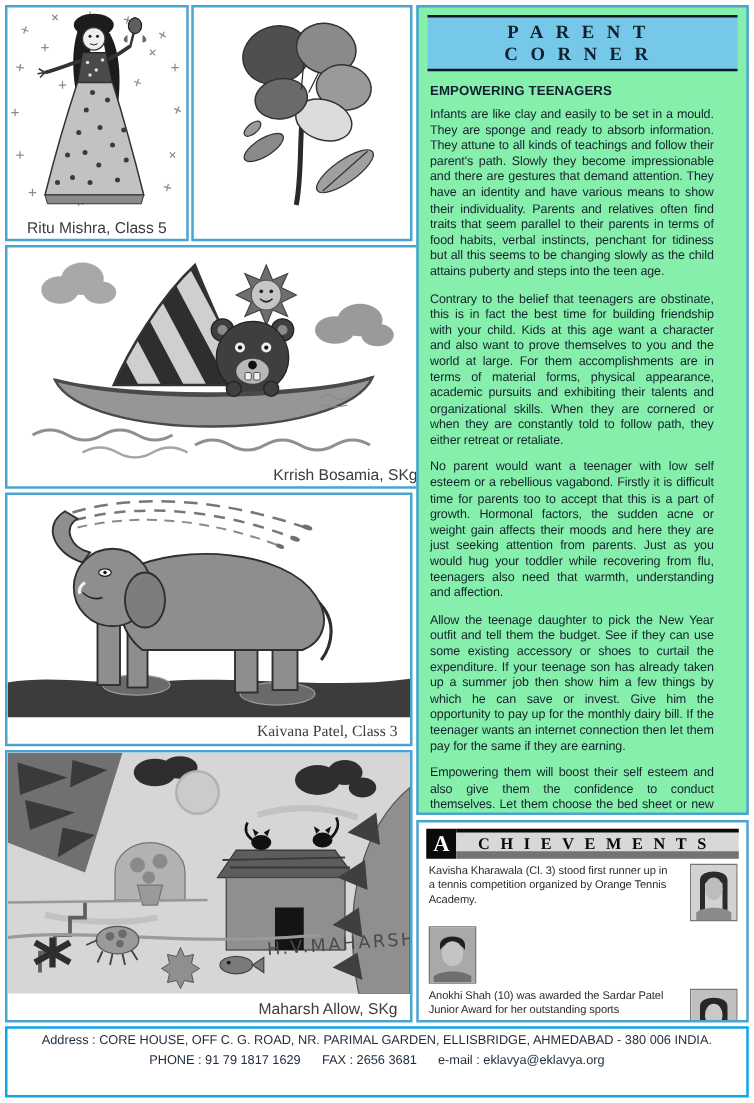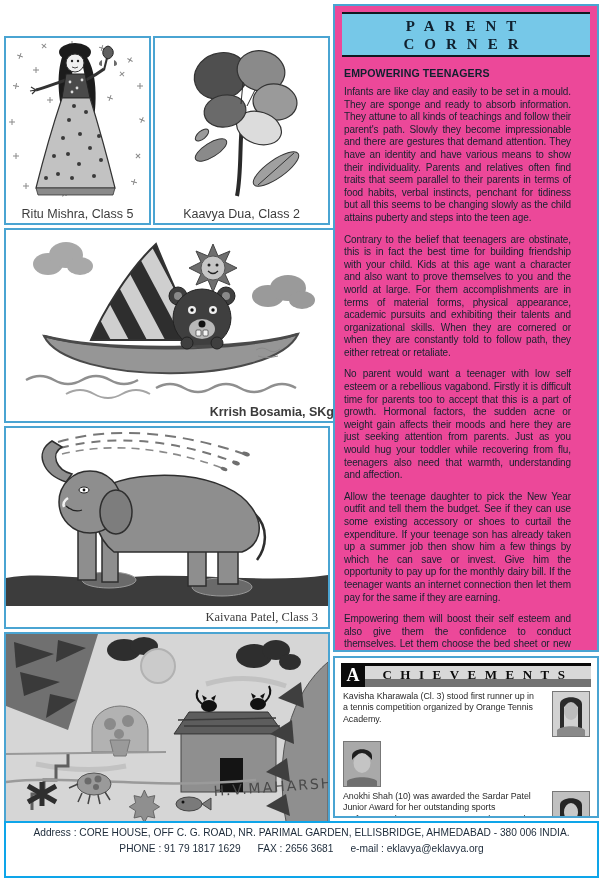--- a/index.html
+++ b/index.html
@@ -1,42 +1,42 @@
 <!DOCTYPE html>
 <html><head>
 <meta charset="utf-8">
 <style>
   html,body{margin:0;padding:0;background:#fff;}
   .page{position:relative;width:603px;height:882px;background:#ffffff;overflow:hidden;
         font-family:"Liberation Sans",sans-serif;}
-  .frame{position:absolute;box-sizing:border-box;border:2px solid #4aa4d2;background:#fff;overflow:hidden;margin-top:32px;}
+  .frame{position:absolute;box-sizing:border-box;border:2px solid #4aa4d2;background:#fff;overflow:hidden;}
   .drawing{display:block;}
   .caption{position:absolute;bottom:2px;font-size:12.5px;color:#3c3c3c;}
   .caption.center{left:0;right:0;text-align:center;}
   .caption.right{right:10px;text-align:right;}
 
   
   .pc{position:absolute;left:333px;top:4px;width:266px;height:648px;box-sizing:border-box;
-      border:2px solid #4aa4d2;background:#ec4899;overflow:hidden;}
+      border:2px solid #4aa4d2;background:#86efac;overflow:hidden;}
   .pc-header{margin:6px 7px 4px 7px;border-top:2px solid #101820;border-bottom:2px solid #101820;
       background:#76c8e8;text-align:center;padding:3px 0 2px 0;}
   .pc-header span{font-family:"Liberation Serif",serif;font-weight:bold;font-size:15px;
       letter-spacing:10px;color:#10202e;}
   .pc-article{padding:2px 26px 0 9px;}
   .pc-article h2{font-size:10.6px;margin:4px 0 7px 0;color:#10202e;letter-spacing:0.1px;}
   .pc-article p{font-size:10px;line-height:12.6px;margin:0 0 9px 0;text-align:justify;
       color:#15222e;letter-spacing:-0.1px;}
 
   
   .ach{position:absolute;left:333px;top:656px;width:266px;height:162px;box-sizing:border-box;
       border:2px solid #4aa4d2;background:#fff;overflow:hidden;}
   .ach-header{display:flex;align-items:stretch;margin:5px 6px 3px 6px;}
   .ach-initial{background:#0a0a0a;color:#fff;font-family:"Liberation Serif",serif;font-weight:bold;
       font-size:18px;width:24px;height:24px;line-height:24px;text-align:center;flex:0 0 24px;}
-  .ach-bar{flex:1;background:#d8d8d8;border-top:3px solid #0a0a0a;border-bottom:8px solid #737373;
+  .ach-bar{flex:1;background:#d8d8d8;border-top:3px solid #0a0a0a;border-bottom:6px solid #737373;
       box-sizing:border-box;text-align:center;font-family:"Liberation Serif",serif;font-weight:bold;
       font-size:13px;letter-spacing:8.5px;line-height:18px;color:#0a0a0a;height:24px;}
   .ach-item{display:flex;align-items:flex-start;margin:4px 7px 3px 8px;}
   .ach-text{flex:1;font-size:8.9px;line-height:11.3px;color:#2b2b2b;padding-right:16px;
       letter-spacing:-0.05px;text-align:left;}
   .ach-photo{flex:0 0 36px;border:1px solid #777;}
 
   
   .footer{position:absolute;left:4px;top:821px;width:595px;height:57px;box-sizing:border-box;
       border:2px solid #0ea5e9;background:#fff;overflow:hidden;}
@@ -130,24 +130,23 @@
       <path d="M103,147 L139,115" stroke="#333" stroke-width="1" fill="none"></path>
       <g stroke="#333" stroke-width="1.2">
         <ellipse cx="66" cy="38" rx="27" ry="23" fill="#4f4f4f" transform="rotate(-18 66 38)"></ellipse>
         <ellipse cx="106" cy="33" rx="24" ry="20" fill="#8a8a8a" transform="rotate(14 106 33)"></ellipse>
         <ellipse cx="120" cy="64" rx="22" ry="18" fill="#9a9a9a" transform="rotate(8 120 64)"></ellipse>
         <ellipse cx="104" cy="90" rx="23" ry="16" fill="#dcdcdc" transform="rotate(18 104 90)"></ellipse>
         <ellipse cx="70" cy="73" rx="21" ry="16" fill="#6a6a6a" transform="rotate(-10 70 73)"></ellipse>
       </g>
       <path d="M88,44 L86,66 M100,52 L92,68" stroke="#2e2e2e" stroke-width="1" fill="none"></path>
     </svg>
-    <div class="caption center">Kaavya Dua, Class 2</div>
-  </div>
-
-  <div class="frame" style="left:4px;top:196px;width:342px;height:195px;font-weight:bold;">
+  </div>
+
+  <div class="frame" style="left:4px;top:196px;width:342px;height:195px;">
     <svg class="drawing" width="322" height="170" viewBox="0 0 322 170">
       <defs>
         <clipPath id="sailclip">
             <path d="M150,14 C122,40 96,84 85,110 L192,110 C176,74 160,40 150,14 Z"></path>
           </clipPath>
       </defs>
 
       <g fill="#a8a8a8">
           <ellipse cx="42" cy="34" rx="15" ry="11"></ellipse>
           <ellipse cx="60" cy="25" rx="17" ry="13"></ellipse>

